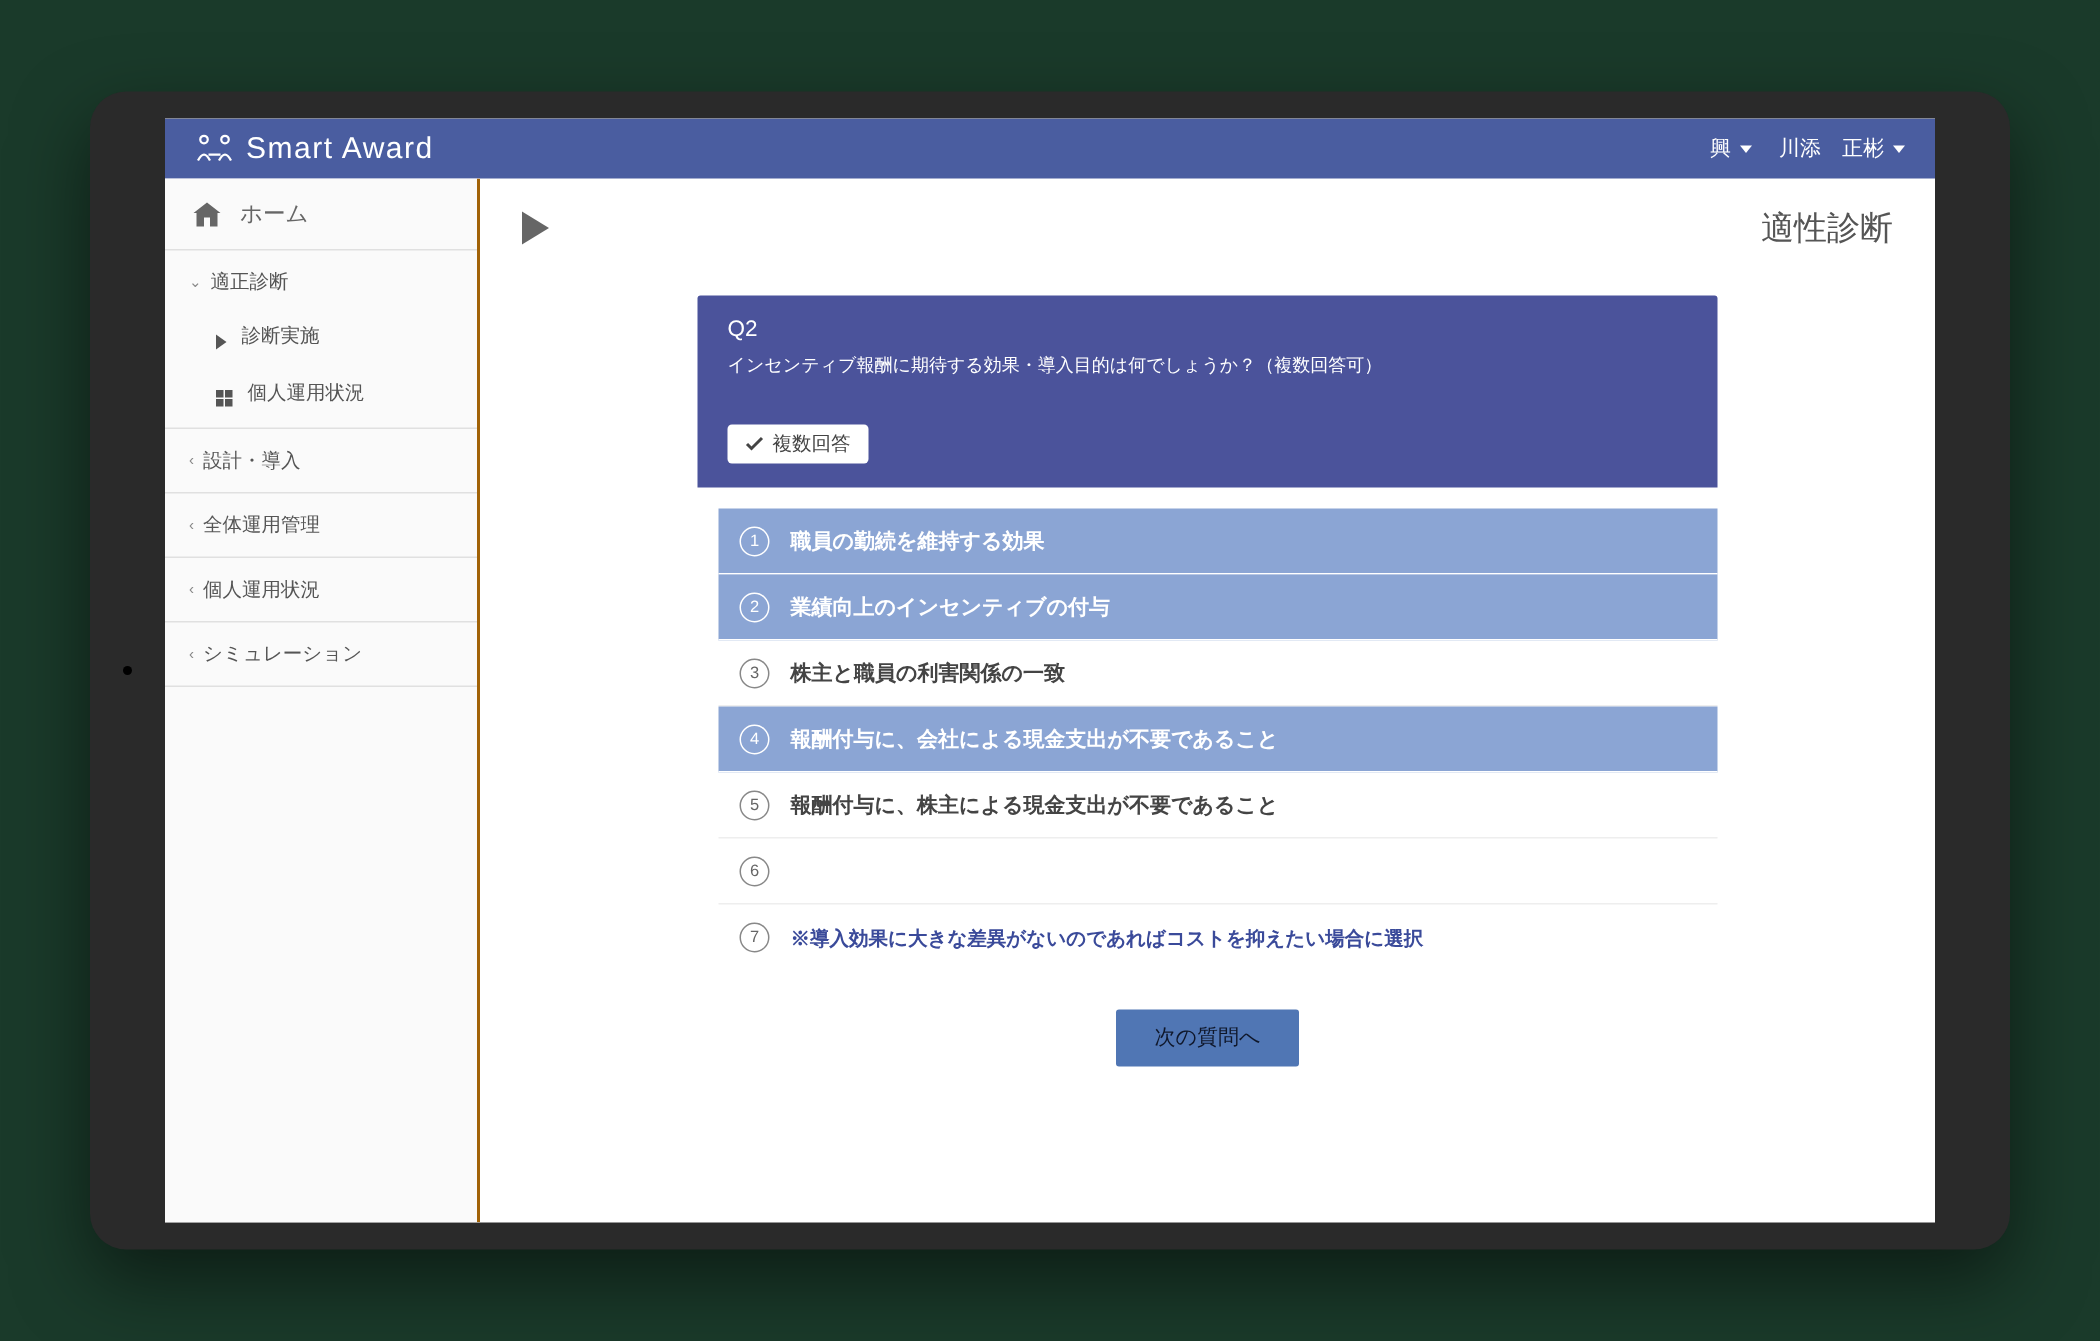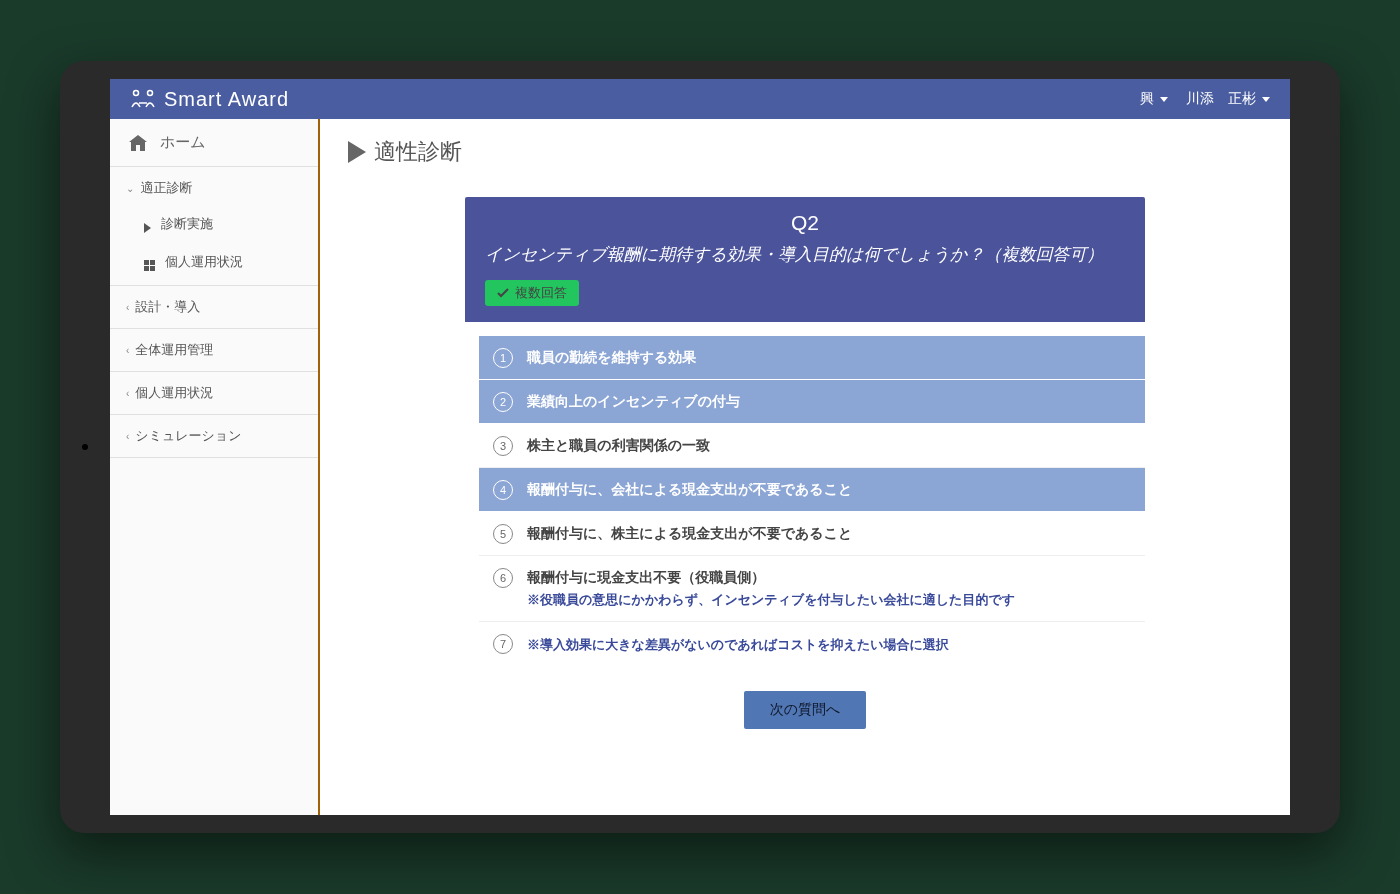--- a/index.html
+++ b/index.html
@@ -61,27 +61,27 @@
 .home-icon { width: 20px; height: 18px; }
 .sidebar-section { padding: 12px 16px; border-bottom: 1px solid #e0e0e0; display: flex; align-items: center; gap: 6px; cursor: pointer; }
 .sidebar-section.expanded { border-bottom: none; padding-bottom: 8px; }
 .sidebar-sub { padding: 10px 16px 10px 34px; display: flex; align-items: flex-end; gap: 10px; cursor: pointer; color: #555; }
 .sidebar-sub.last { border-bottom: 1px solid #e0e0e0; padding-bottom: 14px; }
 .chev { font-size: 10px; color: #888; }
 .play-icon-s { width: 0; height: 0; border-top: 5px solid transparent; border-bottom: 5px solid transparent; border-left: 7px solid #555; }
 .grid-icon { display: inline-grid; grid-template-columns: 5px 5px; grid-template-rows: 5px 5px; gap: 1px; }
 .grid-icon span { background: #555; }
 .main { flex: 1; padding: 18px 28px; overflow-y: auto; }
-.page-title { display: flex; align-items: center; gap: 8px; color: #555; font-size: 22px; font-weight: 500; margin-bottom: 30px; }
+.page-title { display: flex; align-items: center; gap: 8px; color: #555; font-size: 22px; font-weight: 500; margin-bottom: 30px; justify-content: space-between; }
 .play-icon-l { width: 0; height: 0; border-top: 11px solid transparent; border-bottom: 11px solid transparent; border-left: 18px solid #666; }
 .question-card { margin: 0 auto; max-width: 680px; }
 .q-header { background: #4b539b; color: #fff; padding: 14px 20px 16px; border-radius: 2px 2px 0 0; }
-.q-number { font-size: 21px; margin-bottom: 6px; text-align: center; }
-.q-text { font-size: 17px; line-height: 1.6; margin-bottom: 12px; font-style: italic; }
-.q-badge { display: inline-flex; align-items: center; gap: 6px; background: #22c55e; color: #444; padding: 4px 12px; border-radius: 3px; font-size: 13px; }
+.q-number { font-size: 15px; margin-bottom: 6px; }
+.q-text { font-size: 12px; line-height: 1.6; margin-bottom: 30px; }
+.q-badge { display: inline-flex; align-items: center; gap: 6px; background: #ffffff; color: #444; padding: 4px 12px; border-radius: 3px; font-size: 13px; }
 .check-icon { width: 12px; height: 10px; }
 .options { margin-top: 14px; padding-left: 14px; }
 .option { display: flex; align-items: flex-start; gap: 14px; padding: 11px 14px; border-bottom: 1px solid #eee; font-size: 14px; color: #444; cursor: pointer; }
 .option:last-child { border-bottom: none; }
 .option.selected { background: #8ba5d4; color: #fff; border-bottom-color: #fff; }
 .option.selected .opt-num { border-color: #fff; color: #fff; }
 .opt-num { min-width: 20px; height: 20px; border: 1px solid #888; border-radius: 50%; display: flex; align-items: center; justify-content: center; font-size: 11px; color: #666; margin-top: 1px; }
 .opt-text { line-height: 1.5; font-weight: bold; }
 .opt-note { color: #3a4a9a; font-size: 13px; margin-top: 2px; }
 .next-btn { display: block; margin: 26px auto 0; background: #5076b4; color: #0f172a; border: none; padding: 10px 26px; font-size: 14px; border-radius: 2px; cursor: pointer; }
@@ -192,24 +192,20 @@
             <div class="option selected">
               <div class="opt-num">4</div>
               <div class="opt-text">報酬付与に、会社による現金支出が不要であること</div>
             </div>
             <div class="option">
               <div class="opt-num">5</div>
               <div class="opt-text">報酬付与に、株主による現金支出が不要であること</div>
             </div>
             <div class="option">
               <div class="opt-num">6</div>
-              <div class="opt-text">
-                <div>報酬付与に現金支出不要（役職員側）</div>
-                <div class="opt-note">※役職員の意思にかかわらず、インセンティブを付与したい会社に適した目的です</div>
-              </div>
             </div>
             <div class="option">
               <div class="opt-num">7</div>
               <div class="opt-text">
                 <div class="opt-note">※導入効果に大きな差異がないのであればコストを抑えたい場合に選択</div>
               </div>
             </div>
           </div>
 
           <button class="next-btn">次の質問へ</button>

